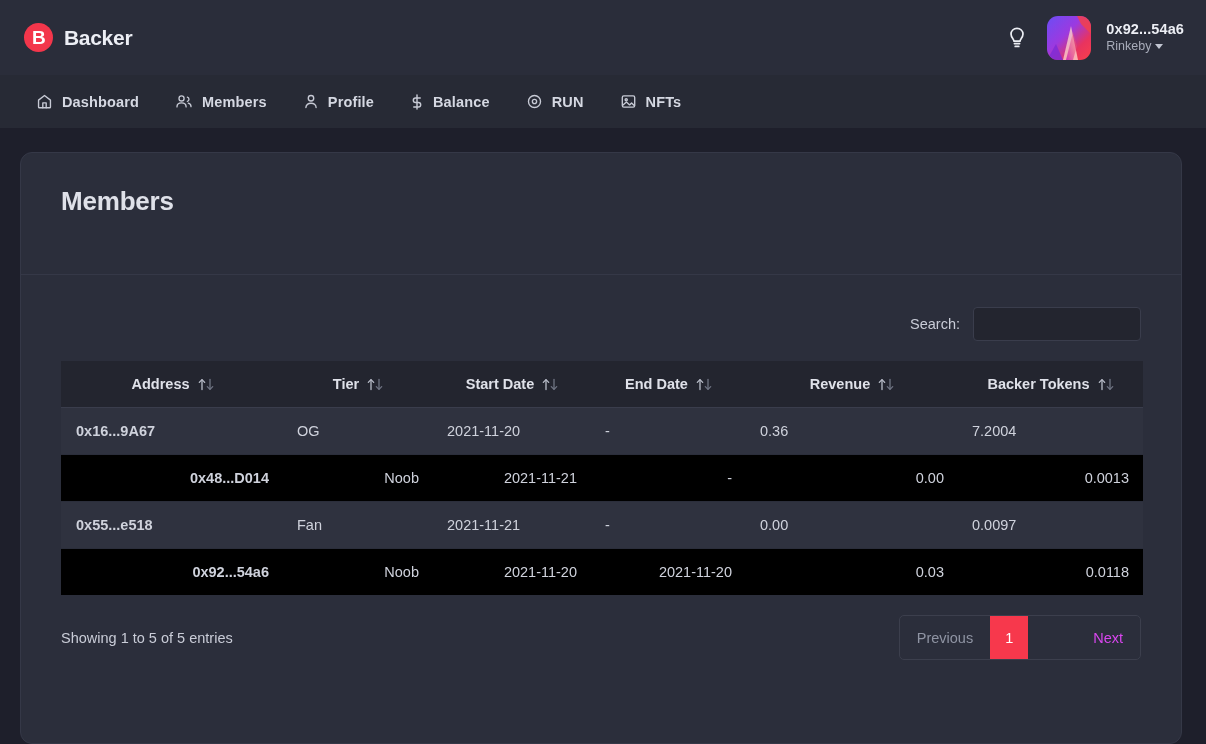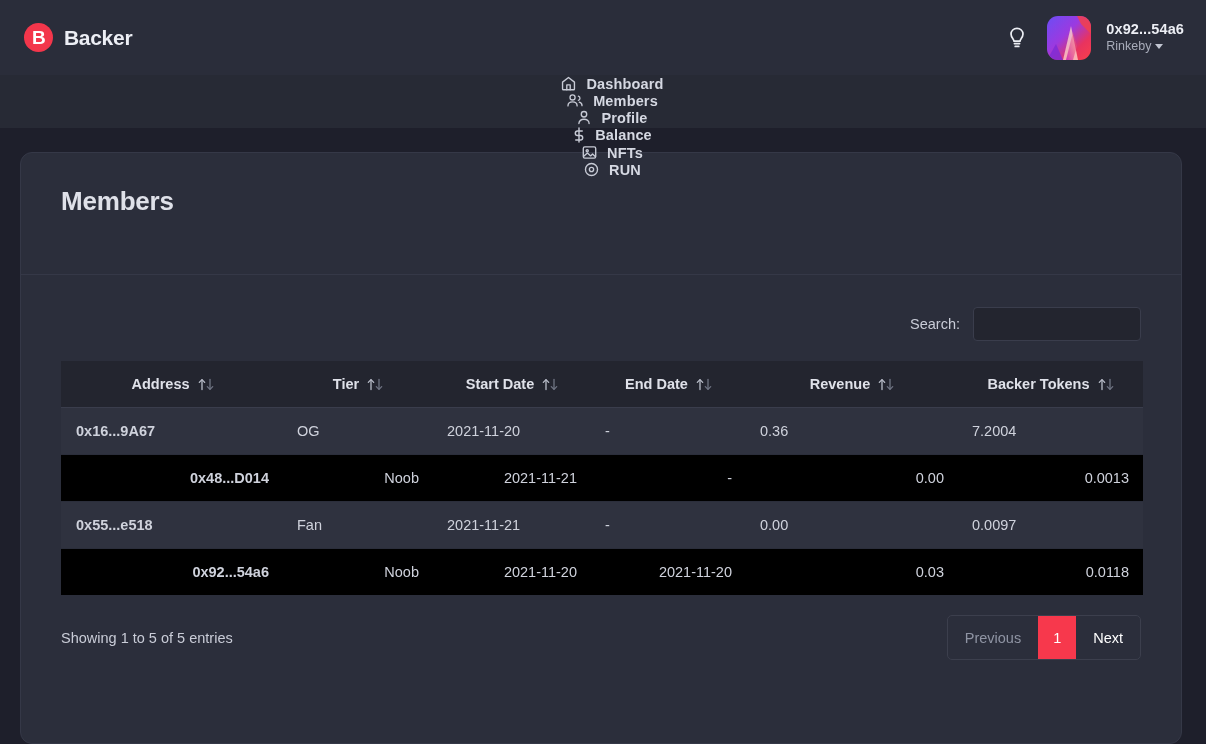--- a/index.html
+++ b/index.html
@@ -108,21 +108,20 @@
   }
 
   
   .navbar {
     height: 53px;
     background: #272a35;
     display: flex;
     align-items: center;
     padding-left: 18px;
     gap: 0;
-    flex-direction: column;
   }
 
   .nav-item {
     display: flex;
     align-items: center;
     gap: 9px;
     padding: 0 18px;
     height: 53px;
     font-size: 14.5px;
     font-weight: bold;
@@ -282,21 +281,21 @@
     align-items: center;
     justify-content: center;
     font-size: 14.5px;
     padding: 0 17px;
     cursor: pointer;
     background: transparent;
     color: #8f94a3;
     border: none;
     font-family: "Liberation Sans", sans-serif;
   }
-  .pg.next { color: #ffffff; }
+  .pg.next { color: #d946ef; margin-left: 48px; }
   .pg.num {
     background: #f7384c;
     color: #ffffff;
     min-width: 38px;
     padding: 0 14px;
   }
 </style>
 </head>
 <body>
 
@@ -390,37 +389,37 @@
       <svg width="14" height="18" viewBox="0 0 14 20" fill="none" stroke="#c7cad5" stroke-width="1.6" stroke-linecap="round" stroke-linejoin="round">
         <path d="M7 2.2v15.6"></path>
         <path d="M10.6 5.6H5.4a2.5 2.5 0 0 0 0 5h3.2a2.5 2.5 0 0 1 0 5H3.4"></path>
       </svg>
     </span>
     <span>Balance</span>
   </div>
 
   <div class="nav-item">
     <span>
+      <svg width="17" height="17" viewBox="0 0 20 20" fill="none" stroke="#c7cad5" stroke-width="1.6">
+        <circle cx="10" cy="10" r="7.1"></circle>
+        <circle cx="10" cy="10" r="2.5"></circle>
+      </svg>
+    </span>
+    <span>RUN</span>
+  </div>
+
+  <div class="nav-item">
+    <span>
       <svg width="17" height="17" viewBox="0 0 20 20" fill="none" stroke="#c7cad5" stroke-width="1.6" stroke-linecap="round" stroke-linejoin="round">
         <rect x="2.7" y="3.4" width="14.6" height="13.2" rx="1.8"></rect>
         <circle cx="7.3" cy="8" r="1.3"></circle>
         <path d="M3.2 14.4 L7.6 10.6 L11.3 14 L13.6 11.8 L17 15"></path>
       </svg>
     </span>
     <span>NFTs</span>
-  </div>
-
-  <div class="nav-item">
-    <span>
-      <svg width="17" height="17" viewBox="0 0 20 20" fill="none" stroke="#c7cad5" stroke-width="1.6">
-        <circle cx="10" cy="10" r="7.1"></circle>
-        <circle cx="10" cy="10" r="2.5"></circle>
-      </svg>
-    </span>
-    <span>RUN</span>
   </div>
 
 </div>
 
 <div class="page">
   <div class="card">
 
     <div class="card-head">
       <div class="card-title">Members</div>
     </div>

